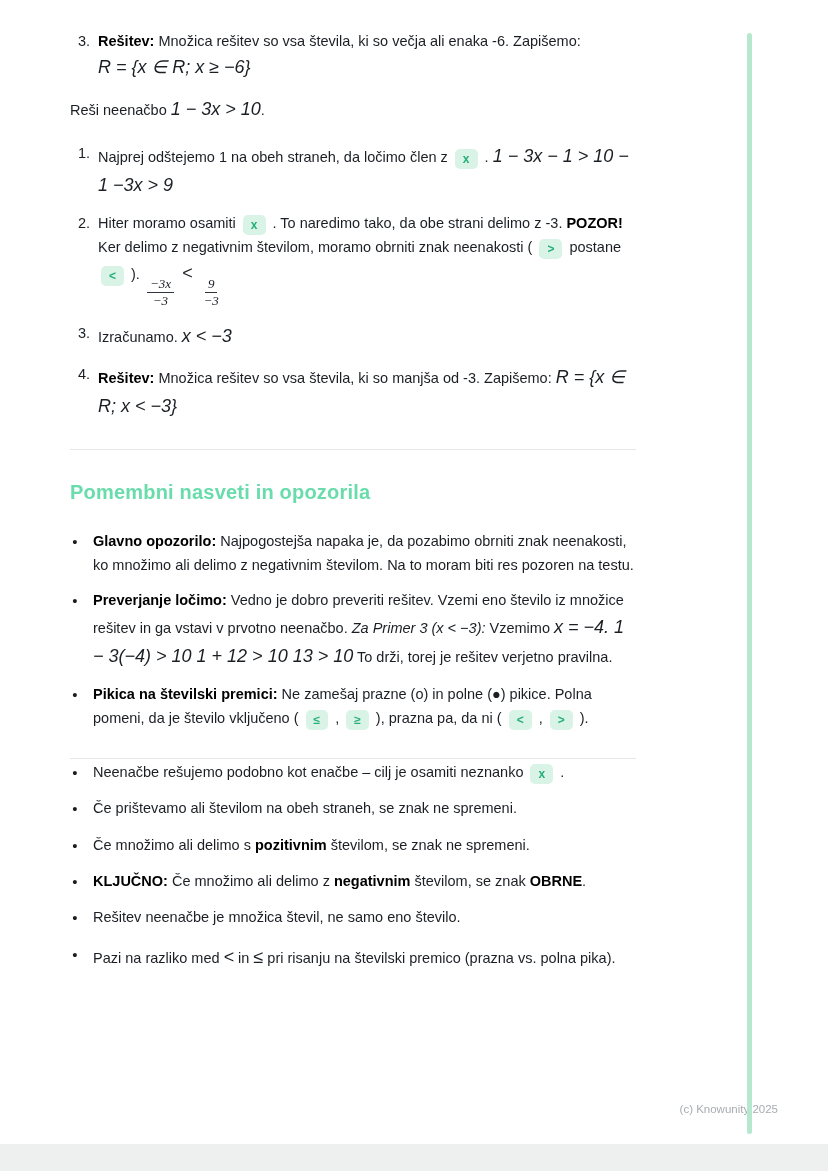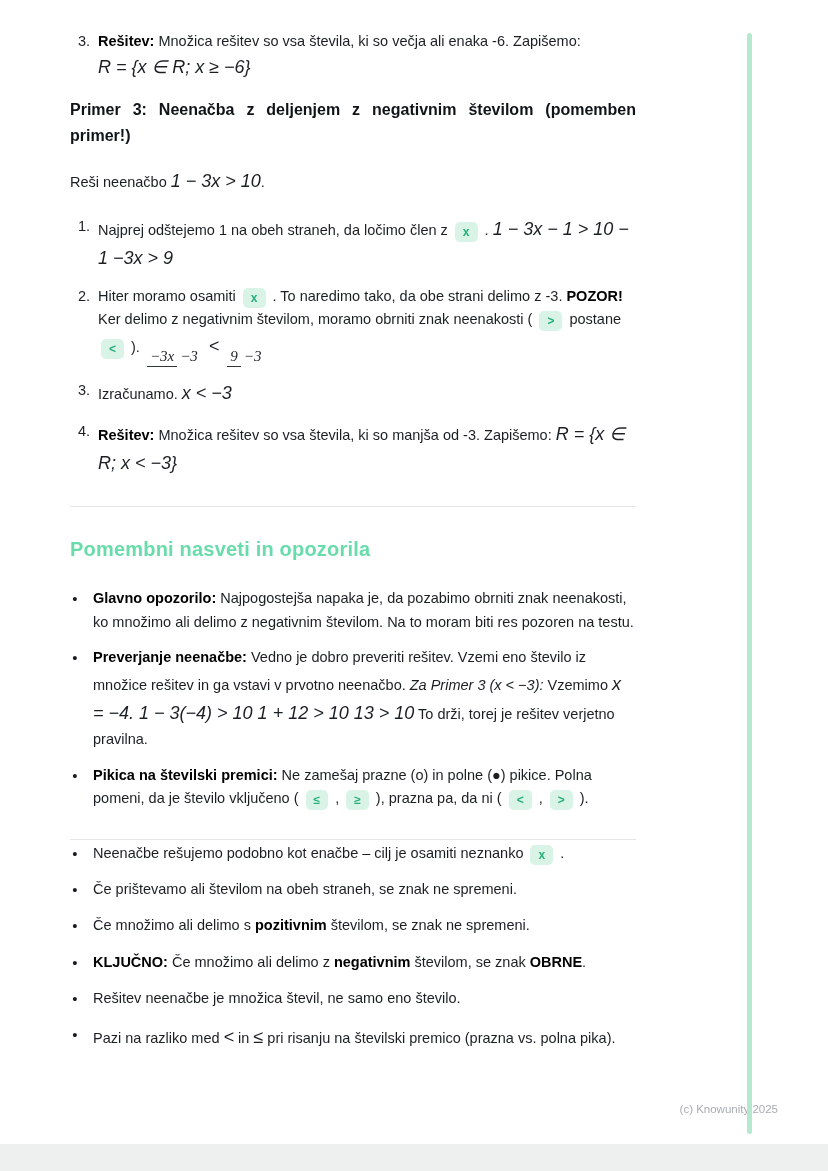--- a/index.html
+++ b/index.html
@@ -21,42 +21,41 @@
   .list{margin-top:2px;}
   strong{font-weight:700;color:#000000;}
   em{font-style:italic;}
   .math{font-family:Liberation Sans, sans-serif;font-style:italic;font-size:18px;white-space:normal;}
   .badge{
     display:inline-block;background:var(--badge-bg,#d9f4e6);color:var(--badge-text,#27ae7c);
     font-weight:700;font-size:12px;line-height:1;padding:4px 8px;border-radius:5px;
     margin:0 3px;vertical-align:-1px;
   }
   .frac{
-    display:inline-flex;flex-direction:row;align-items:center;
+    display:inline-flex;flex-direction:column;align-items:center;
     font-family:"Liberation Serif","DejaVu Serif",serif;font-style:italic;
-    font-size:15px;line-height:1.25;vertical-align:-9px;margin:0 3px;color:#1b1f24;
+    font-size:13px;line-height:1.25;vertical-align:-9px;margin:0 3px;color:#1b1f24;
   }
   .frac .num{border-bottom:1px solid #30353b;padding:0 3px;}
   .frac .den{padding:0 3px;}
   .footer{position:absolute;top:1100px;right:50px;font-size:11.5px;color:#a8acb1;}
   .scroll-line{position:absolute;left:747px;top:33px;width:5px;height:1101px;
     background:var(--scrollbar,#b5e8cf);border-radius:3px;cursor:pointer;}
   .bottom-edge{position:absolute;left:0;top:1144px;width:828px;height:27px;background:#eef0ef;}
 </style>
 </head>
 <body>
 
 <div class="page">
 
   <div class="row num">
     <span class="mk">3.</span>
     <div class="lc"><strong>Rešitev:</strong><span> Množica rešitev so vsa števila, ki so večja ali enaka -6. Zapišemo:</span><br><span class="math">R = {x ∈ R; x ≥ −6}</span></div>
   </div>
 
-  <h2 class="h-bold">Primer 3: Neenačba z deljenjem z negativnim številom (pomemben primer!)</h2>
 
   <p class="para"><span>Reši neenačbo </span><span class="math">1 − 3x &gt; 10</span><span>.</span></p>
 
   <div class="list">
     <div class="row num">
       <span class="mk">1.</span>
       <div class="lc"><span>Najprej odštejemo 1 na obeh straneh, da ločimo člen z </span><span class="badge">x</span><span> . </span><span class="math">1 − 3x − 1 &gt; 10 − 1 −3x &gt; 9</span></div>
     </div>
     <div class="row num">
       <span class="mk">2.</span>
@@ -82,21 +81,21 @@
 
   <h2 class="h-green">Pomembni nasveti in opozorila</h2>
 
   <div class="list">
     <div class="row bul">
       <span class="mk">•</span>
       <div class="lc"><strong>Glavno opozorilo:</strong><span> Najpogostejša napaka je, da pozabimo obrniti znak neenakosti, ko množimo ali delimo z negativnim številom. Na to moram biti res pozoren na testu.</span></div>
     </div>
     <div class="row bul">
       <span class="mk">•</span>
-      <div class="lc"><strong>Preverjanje neenačbe:</strong><span> Vedno je dobro preveriti rešitev. Vzemi eno število iz množice rešitev in ga vstavi v prvotno neenačbo. </span><em>Za Primer 3 (x &lt; −3):</em><span> Vzemimo </span><span class="math">x = −4. 1 − 3(−4) &gt; 10 1 + 12 &gt; 10 13 &gt; 10</span><span> To drži, torej je rešitev verjetno pravilna.</span></div>
+      <div class="lc"><strong>Preverjanje ločimo:</strong><span> Vedno je dobro preveriti rešitev. Vzemi eno število iz množice rešitev in ga vstavi v prvotno neenačbo. </span><em>Za Primer 3 (x &lt; −3):</em><span> Vzemimo </span><span class="math">x = −4. 1 − 3(−4) &gt; 10 1 + 12 &gt; 10 13 &gt; 10</span><span> To drži, torej je rešitev verjetno pravilna.</span></div>
     </div>
     <div class="row bul">
       <span class="mk">•</span>
       <div class="lc"><strong>Pikica na številski premici:</strong><span> Ne zamešaj prazne (o) in polne (●) pikice. Polna pomeni, da je število vključeno ( </span><span class="badge">≤</span><span> , </span><span class="badge">≥</span><span> ), prazna pa, da ni ( </span><span class="badge">&lt;</span><span> , </span><span class="badge">&gt;</span><span> ).</span></div>
     </div>
   </div>
 
   <hr class="divider">
 
 

